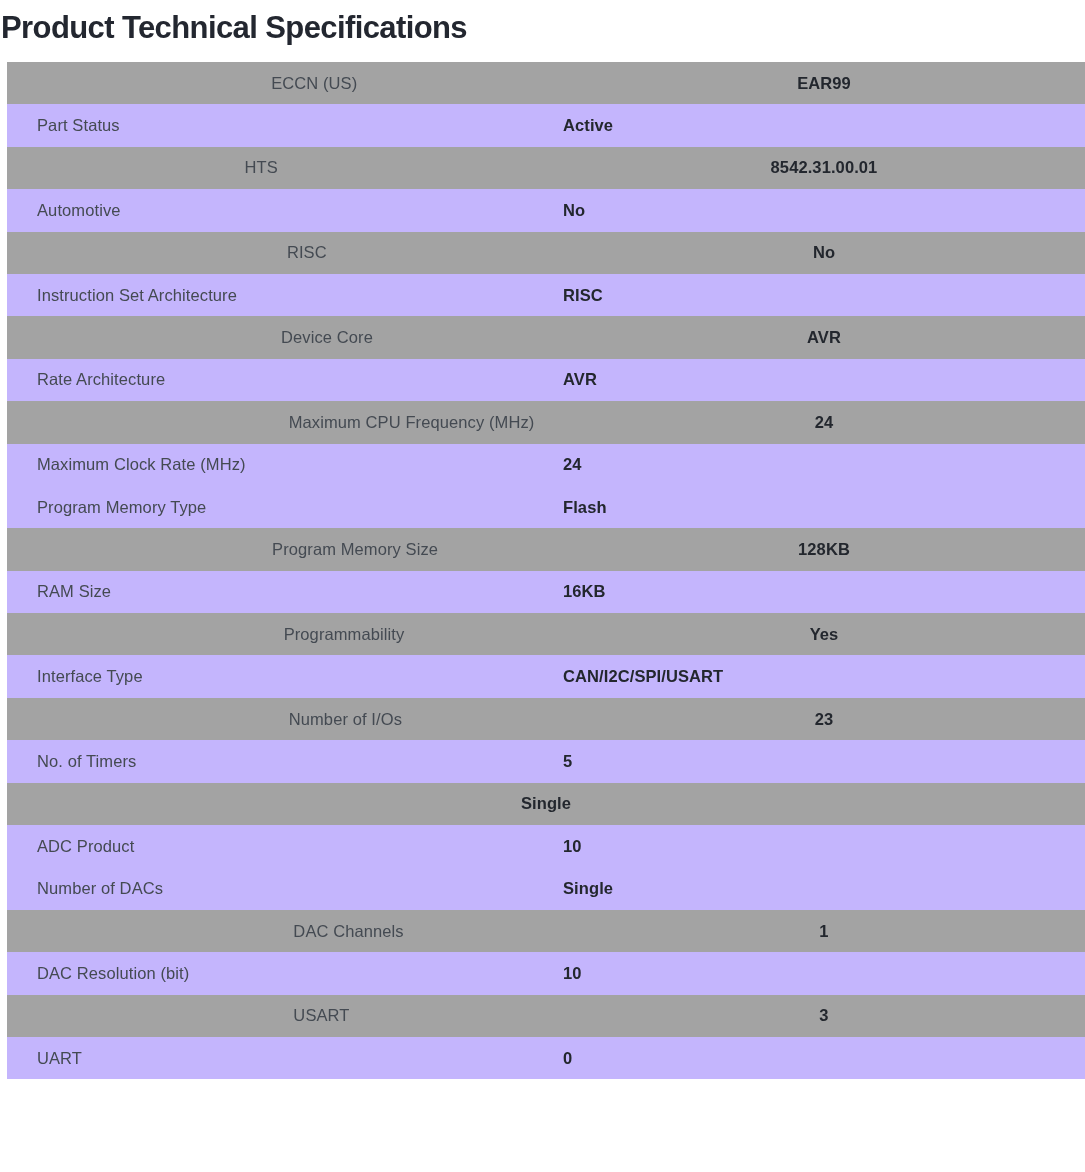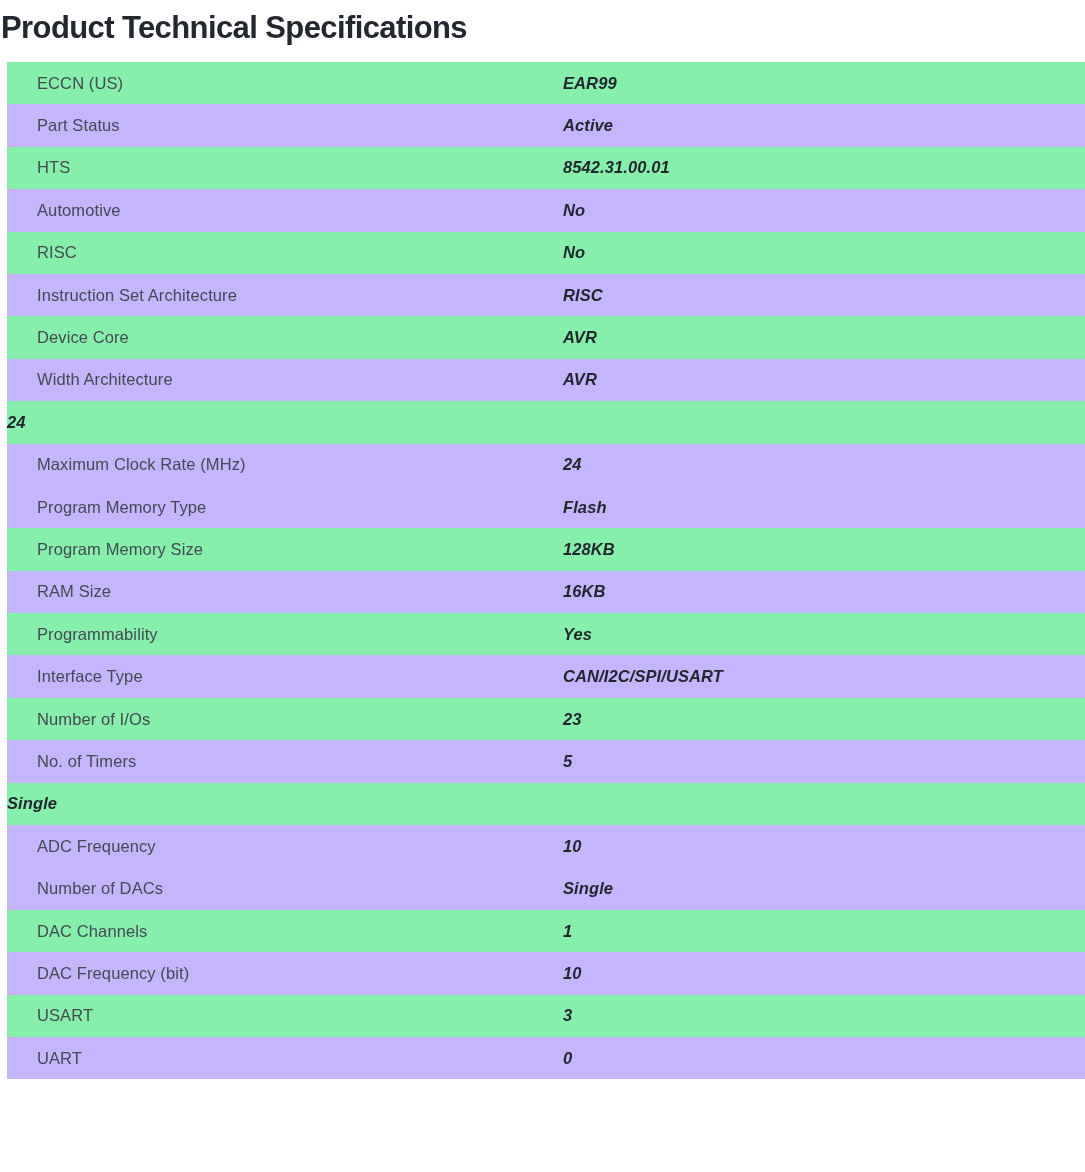--- a/index.html
+++ b/index.html
@@ -30,39 +30,39 @@
     margin-left: 7px;
     width: 1078px;
   }
   .spec-row {
     display: flex;
     align-items: center;
     height: 42.4px;
     background: #c4b5fd;
   }
   .spec-row.alt {
-    background: #86efac;
+    background: #a3a3a3;
+    justify-content: center;
   }
   .spec-label {
     box-sizing: border-box;
     width: 556px;
     padding-left: 30px;
     font-size: 16.5px;
     font-weight: 400;
     color: #444a52;
     letter-spacing: 0.1px;
     white-space: nowrap;
   }
   .spec-value {
     font-size: 16.5px;
     font-weight: 700;
     color: #23272e;
     letter-spacing: 0.1px;
     white-space: nowrap;
-    font-style: italic;
   }
 </style>
 </head>
 <body>
 
 <div class="page">
   <h1 class="page-title">Product Technical Specifications</h1>
 
   <div class="spec-table">
       <div class="spec-row alt">
@@ -87,24 +87,25 @@
       </div>
       <div class="spec-row">
         <div class="spec-label">Instruction Set Architecture</div>
         <div class="spec-value">RISC</div>
       </div>
       <div class="spec-row alt">
         <div class="spec-label">Device Core</div>
         <div class="spec-value">AVR</div>
       </div>
       <div class="spec-row">
-        <div class="spec-label">Width Architecture</div>
+        <div class="spec-label">Rate Architecture</div>
         <div class="spec-value">AVR</div>
       </div>
       <div class="spec-row alt">
+        <div class="spec-label">Maximum CPU Frequency (MHz)</div>
         <div class="spec-value">24</div>
       </div>
       <div class="spec-row">
         <div class="spec-label">Maximum Clock Rate (MHz)</div>
         <div class="spec-value">24</div>
       </div>
       <div class="spec-row">
         <div class="spec-label">Program Memory Type</div>
         <div class="spec-value">Flash</div>
       </div>
@@ -129,33 +130,33 @@
         <div class="spec-value">23</div>
       </div>
       <div class="spec-row">
         <div class="spec-label">No. of Timers</div>
         <div class="spec-value">5</div>
       </div>
       <div class="spec-row alt">
         <div class="spec-value">Single</div>
       </div>
       <div class="spec-row">
-        <div class="spec-label">ADC Frequency</div>
+        <div class="spec-label">ADC Product</div>
         <div class="spec-value">10</div>
       </div>
       <div class="spec-row">
         <div class="spec-label">Number of DACs</div>
         <div class="spec-value">Single</div>
       </div>
       <div class="spec-row alt">
         <div class="spec-label">DAC Channels</div>
         <div class="spec-value">1</div>
       </div>
       <div class="spec-row">
-        <div class="spec-label">DAC Frequency (bit)</div>
+        <div class="spec-label">DAC Resolution (bit)</div>
         <div class="spec-value">10</div>
       </div>
       <div class="spec-row alt">
         <div class="spec-label">USART</div>
         <div class="spec-value">3</div>
       </div>
       <div class="spec-row">
         <div class="spec-label">UART</div>
         <div class="spec-value">0</div>
       </div>

